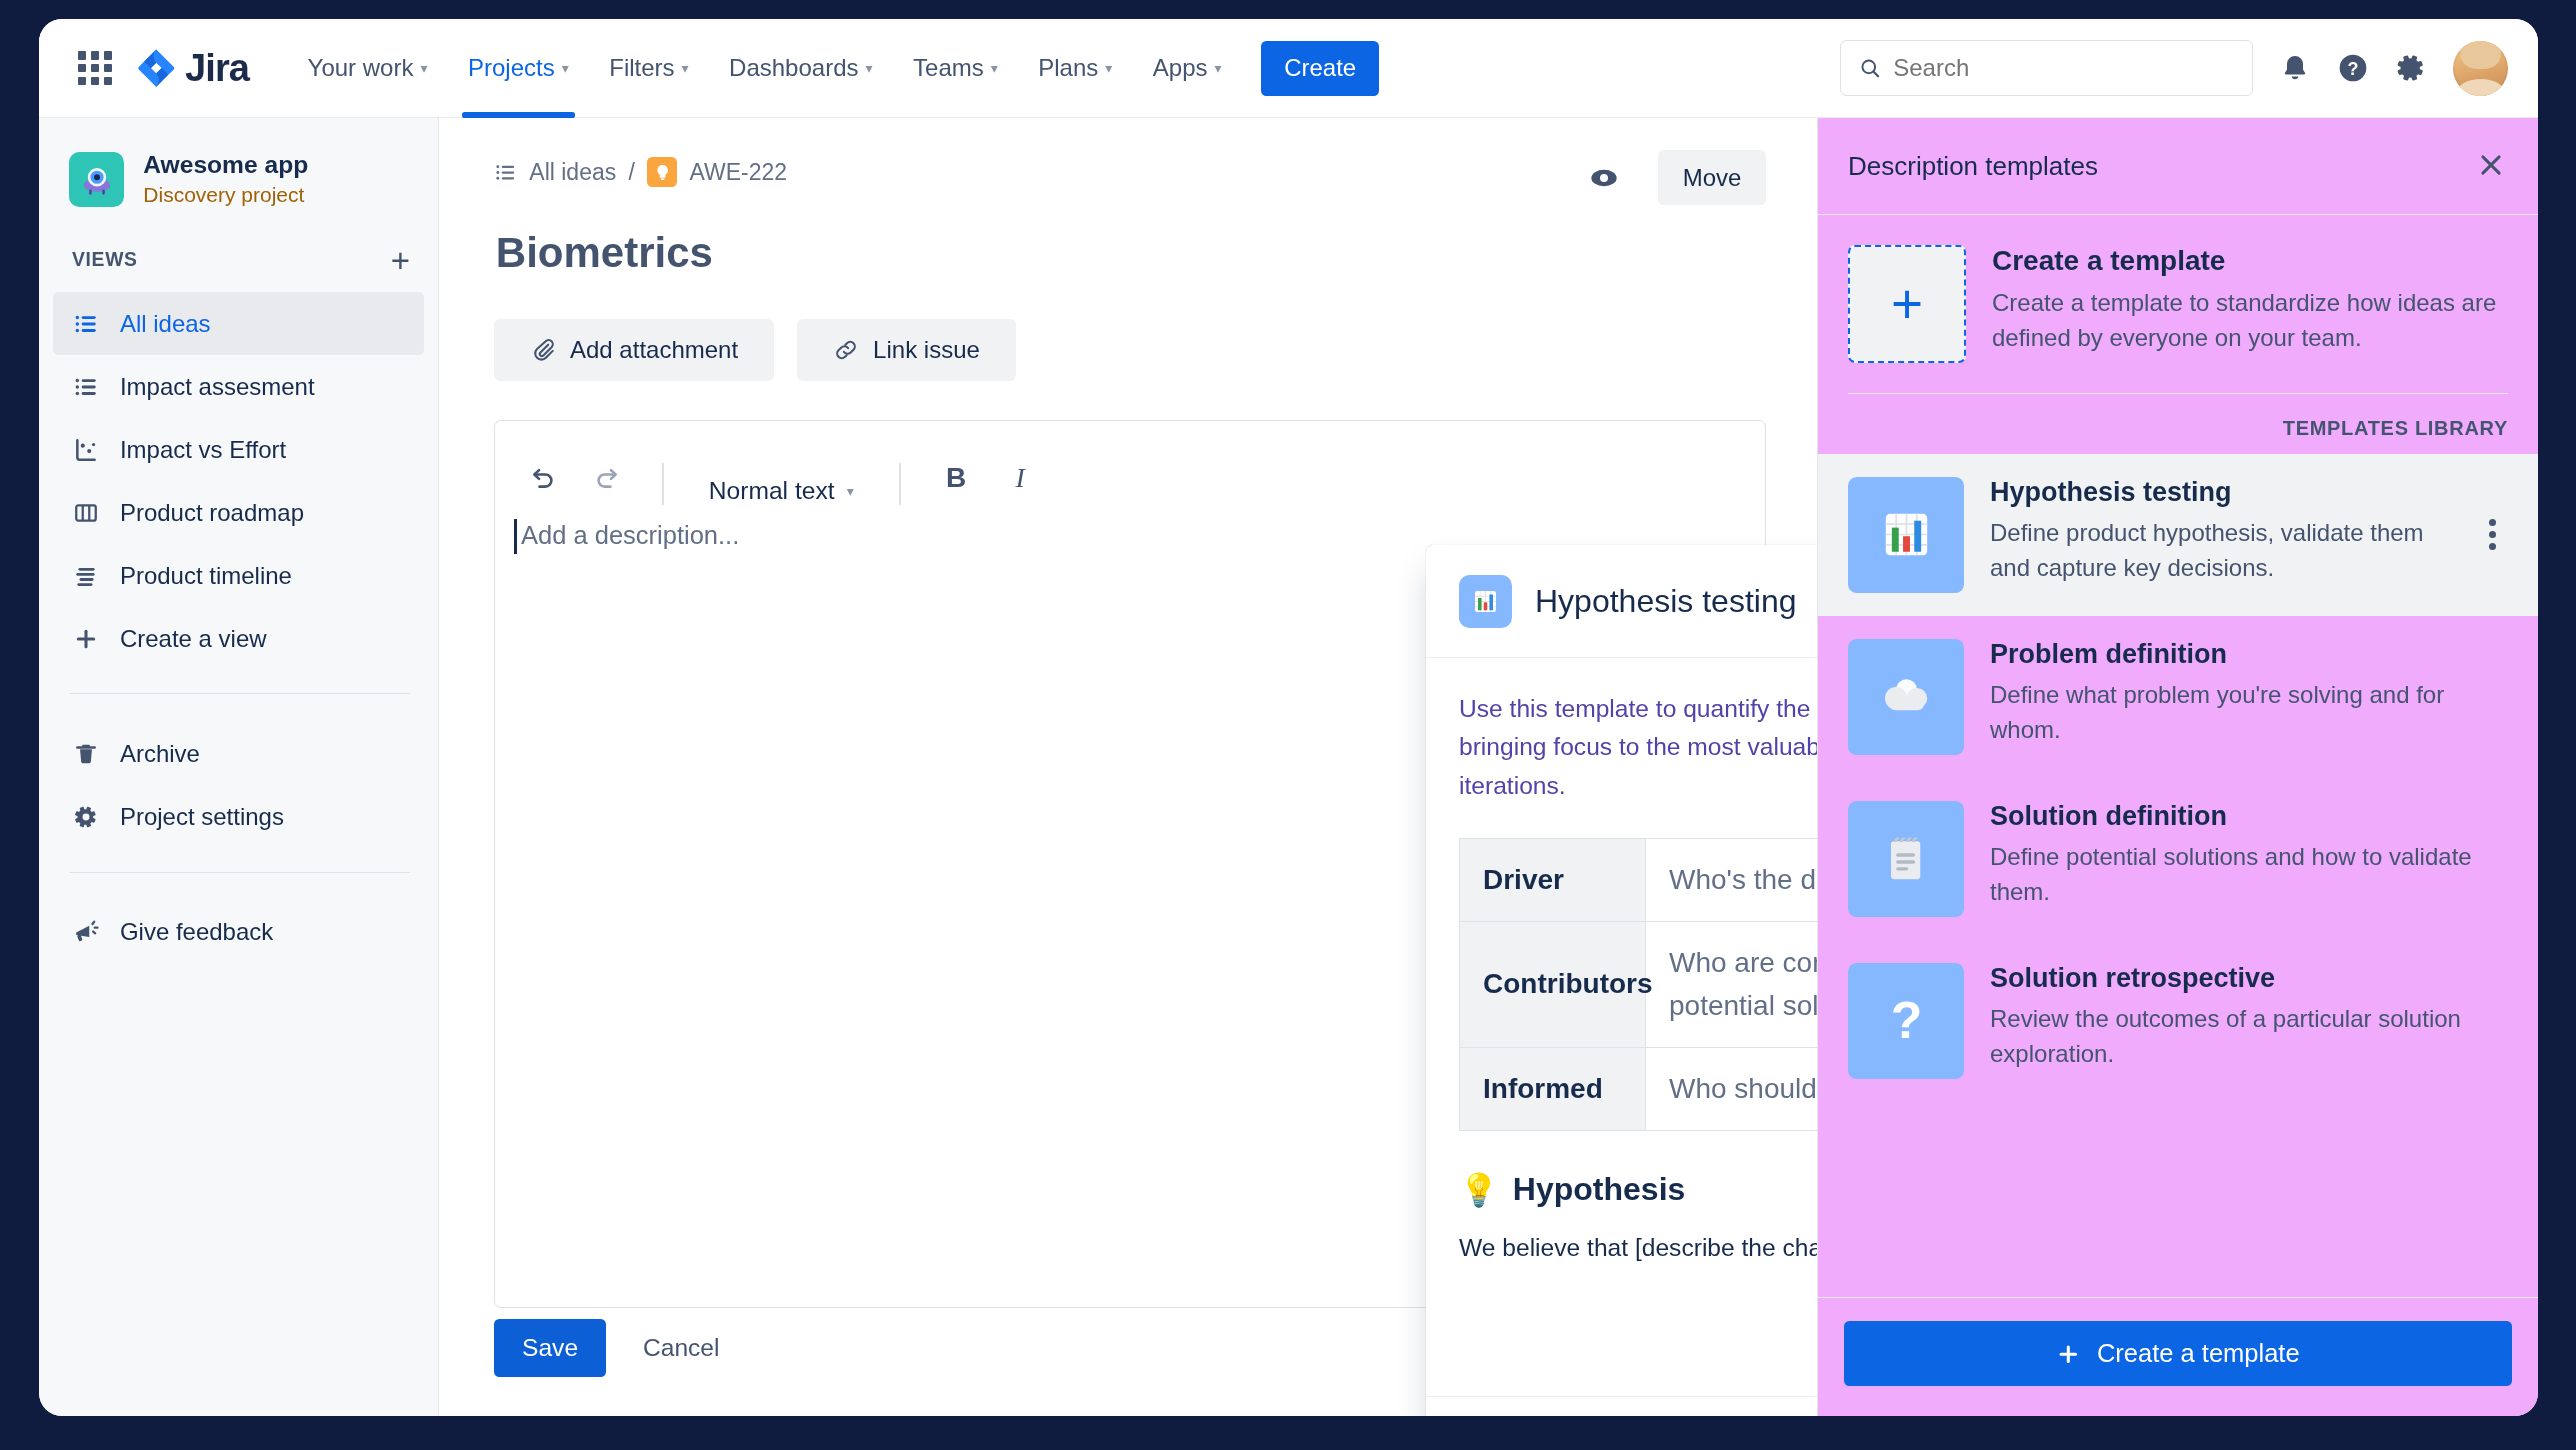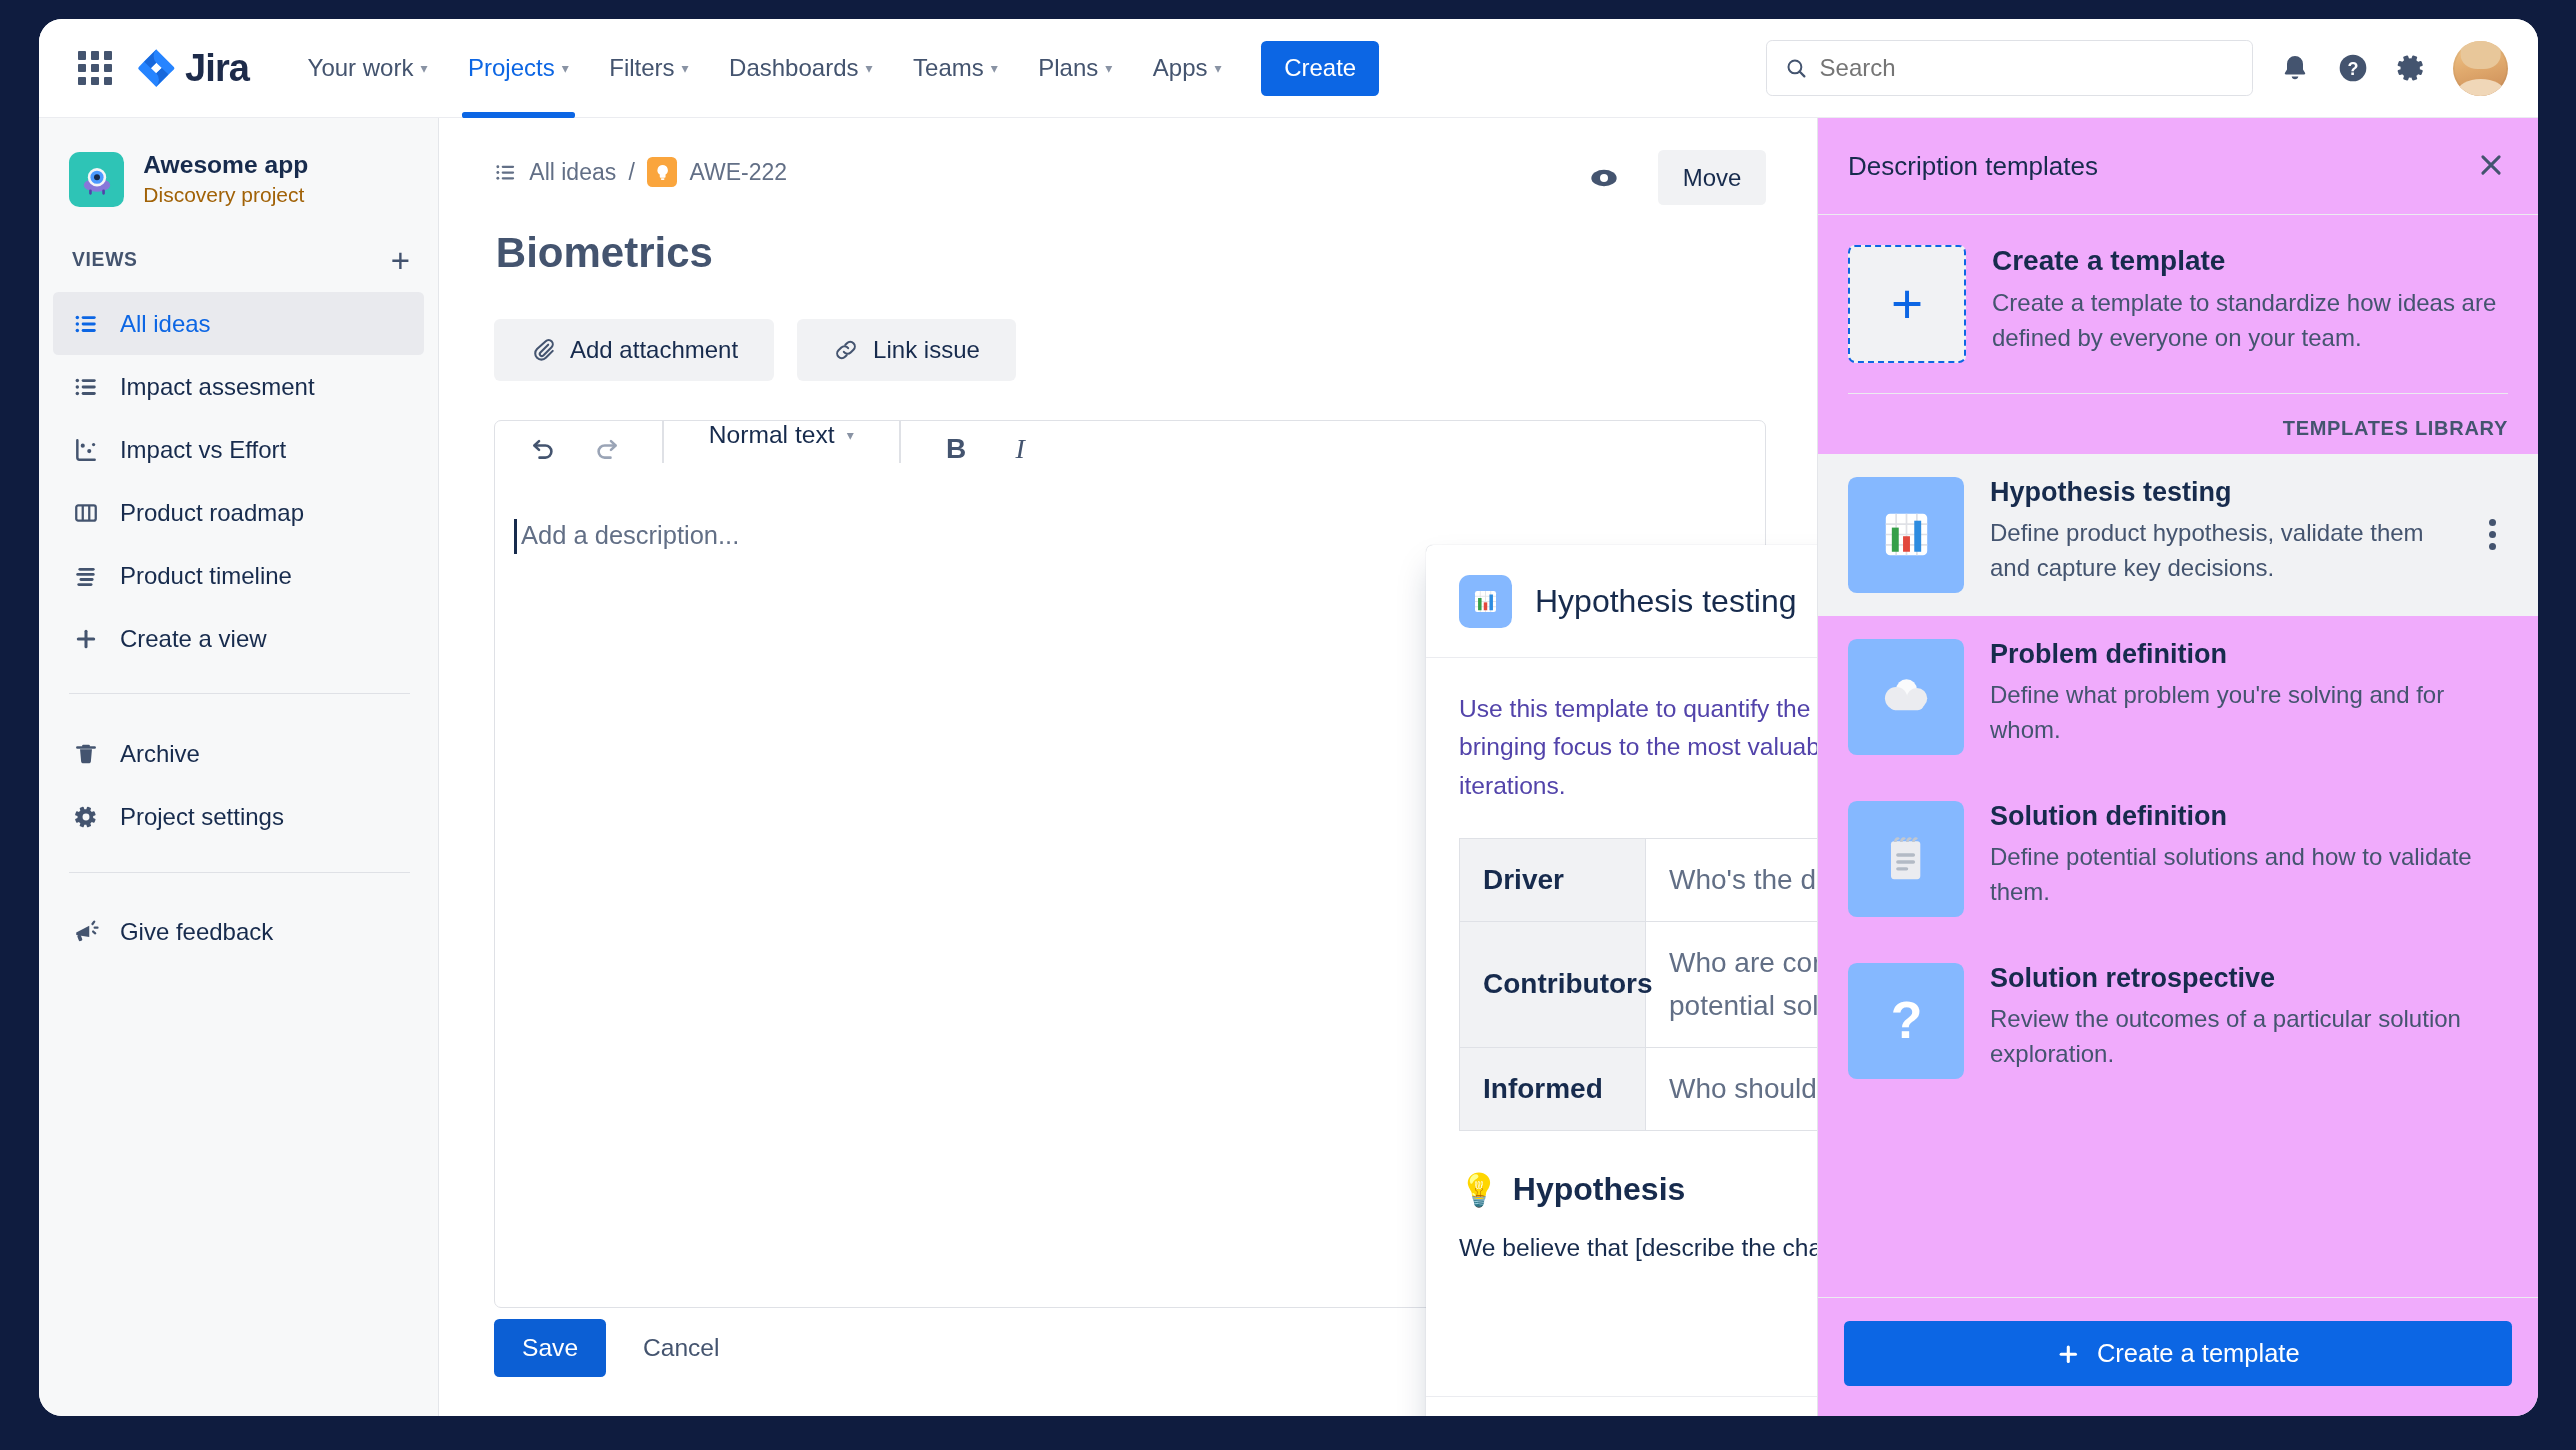--- a/index.html
+++ b/index.html
@@ -64,21 +64,21 @@
   .create-btn {
     background: #0c66e4; color: #fff;
     font-size: 24px; font-weight: 500;
     padding: 0 23px; height: 55px;
     border: none; border-radius: 5.3px;
     margin-left: 17.6px; cursor: pointer;
     font-family: inherit;
   }
   .topright { margin-left: auto; display: flex; align-items: center; gap: 26px; }
   .searchbox {
-    width: 487px; height: 56px;
+    width: 413px; height: 56px;
     border: 1.8px solid #dfe1e6; border-radius: 6.2px;
     display: flex; align-items: center; gap: 12.3px;
     padding: 0 17.6px;
     background: #fff;
     cursor: text;
   }
   .searchbox input {
     border: none; outline: none; background: transparent;
     font-size: 24px; color: #7a869a; font-family: inherit; width: 100%;
   }
@@ -173,21 +173,21 @@
     font-family: inherit;
   }
   .editor {
     margin-top: 39px;
     border: 1.8px solid #dfe1e6; border-radius: 7px;
     background: #fff;
     height: 888px;
     position: relative;
   }
   .etoolbar {
-    height: 84px; display: flex; align-items: flex-start;
+    height: 84px; display: flex; align-items: flex-end;
     gap: 15px; padding: 0 23px;
   }
   .tbtn {
     min-width: 49px; height: 55px;
     display: flex; align-items: center; justify-content: center;
     gap: 10.6px; border-radius: 4.4px; cursor: pointer;
     color: #44546f; font-size: 26px; padding: 0 8.8px;
   }
   .tdivider { width: 1.8px; height: 42px; background: #dfe1e6; margin: 0 16px; }
   .normal-text { font-size: 24.6px; color: #172b4d; padding: 0 14px; display:flex; align-items:center; gap:12.3px; cursor:pointer; }

